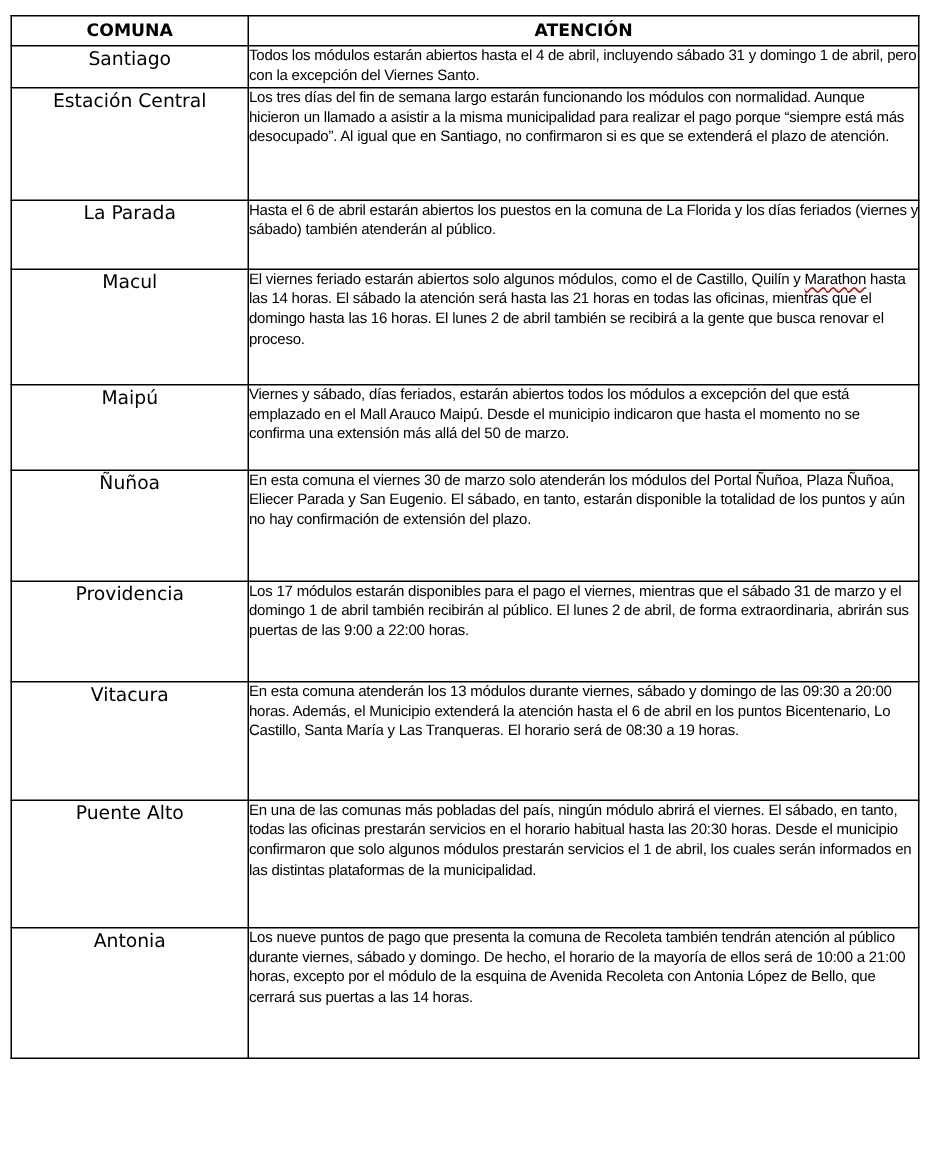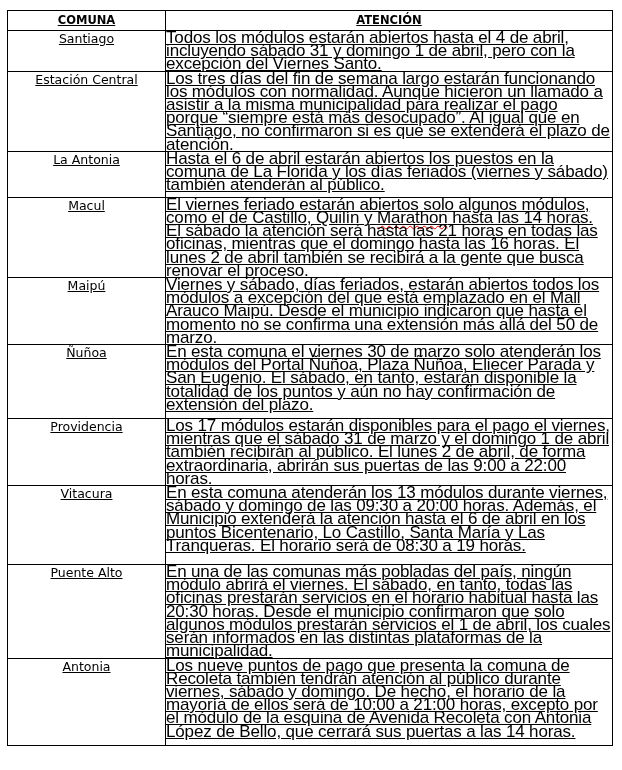--- a/index.html
+++ b/index.html
@@ -9,40 +9,39 @@
     width: 605px;
     border-collapse: collapse;
     table-layout: fixed;
     font-family: "Liberation Sans", sans-serif;
     color: #000;
   }
   table.t td, table.t th {
     border: 1.3px solid #000;
     vertical-align: top;
     padding: 0;
-    text-decoration: underline;
   }
   col.c1 { width: 158px; }
   col.c2 { width: 447px; }
   th {
     font-family: "DejaVu Sans", sans-serif;
     font-weight: bold;
     font-size: 11.5px;
     height: 19px;
     line-height: 19px;
     text-align: center;
   }
   td.name {
     font-family: "DejaVu Sans", sans-serif;
     font-size: 12.5px;
     text-align: center;
     padding-top: 6px;
   }
   td.txt {
-    font-size: 17px;
+    font-size: 10px;
     line-height: 13.2px;
     padding: 6px 6px 0 7px;
     letter-spacing: -0.15px;
   }
   .spell { text-decoration: underline wavy #d00; text-decoration-thickness: 1px; text-underline-offset: 2px; }
 </style>
 </head>
 <body>
 
 <table class="t">
@@ -59,21 +58,21 @@
   <tbody>
     <tr style="height:28px">
       <td class="name">Santiago</td>
       <td class="txt">Todos los módulos estarán abiertos hasta el 4 de abril, incluyendo sábado 31 y domingo 1 de abril, pero con la excepción del Viernes Santo.</td>
     </tr>
     <tr style="height:75px">
       <td class="name">Estación Central</td>
       <td class="txt">Los tres días del fin de semana largo estarán funcionando los módulos con normalidad. Aunque hicieron un llamado a asistir a la misma municipalidad para realizar el pago porque “siempre está más desocupado”. Al igual que en Santiago, no confirmaron si es que se extenderá el plazo de atención.</td>
     </tr>
     <tr style="height:46px">
-      <td class="name">La Antonia</td>
+      <td class="name">La Parada</td>
       <td class="txt">Hasta el 6 de abril estarán abiertos los puestos en la comuna de La Florida y los días feriados (viernes y sábado) también atenderán al público.</td>
     </tr>
     <tr style="height:77px">
       <td class="name">Macul</td>
       <td class="txt"><span>El viernes feriado estarán abiertos solo algunos módulos, como el de Castillo, Quilín y </span><span class="spell">Marathon</span><span> hasta las 14 horas. El sábado la atención será hasta las 21 horas en todas las oficinas, mientras que el domingo hasta las 16 horas. El lunes 2 de abril también se recibirá a la gente que busca renovar el proceso.</span></td>
     </tr>
     <tr style="height:57px">
       <td class="name">Maipú</td>
       <td class="txt">Viernes y sábado, días feriados, estarán abiertos todos los módulos a excepción del que está emplazado en el Mall Arauco Maipú. Desde el municipio indicaron que hasta el momento no se confirma una extensión más allá del 50 de marzo.</td>
     </tr>

